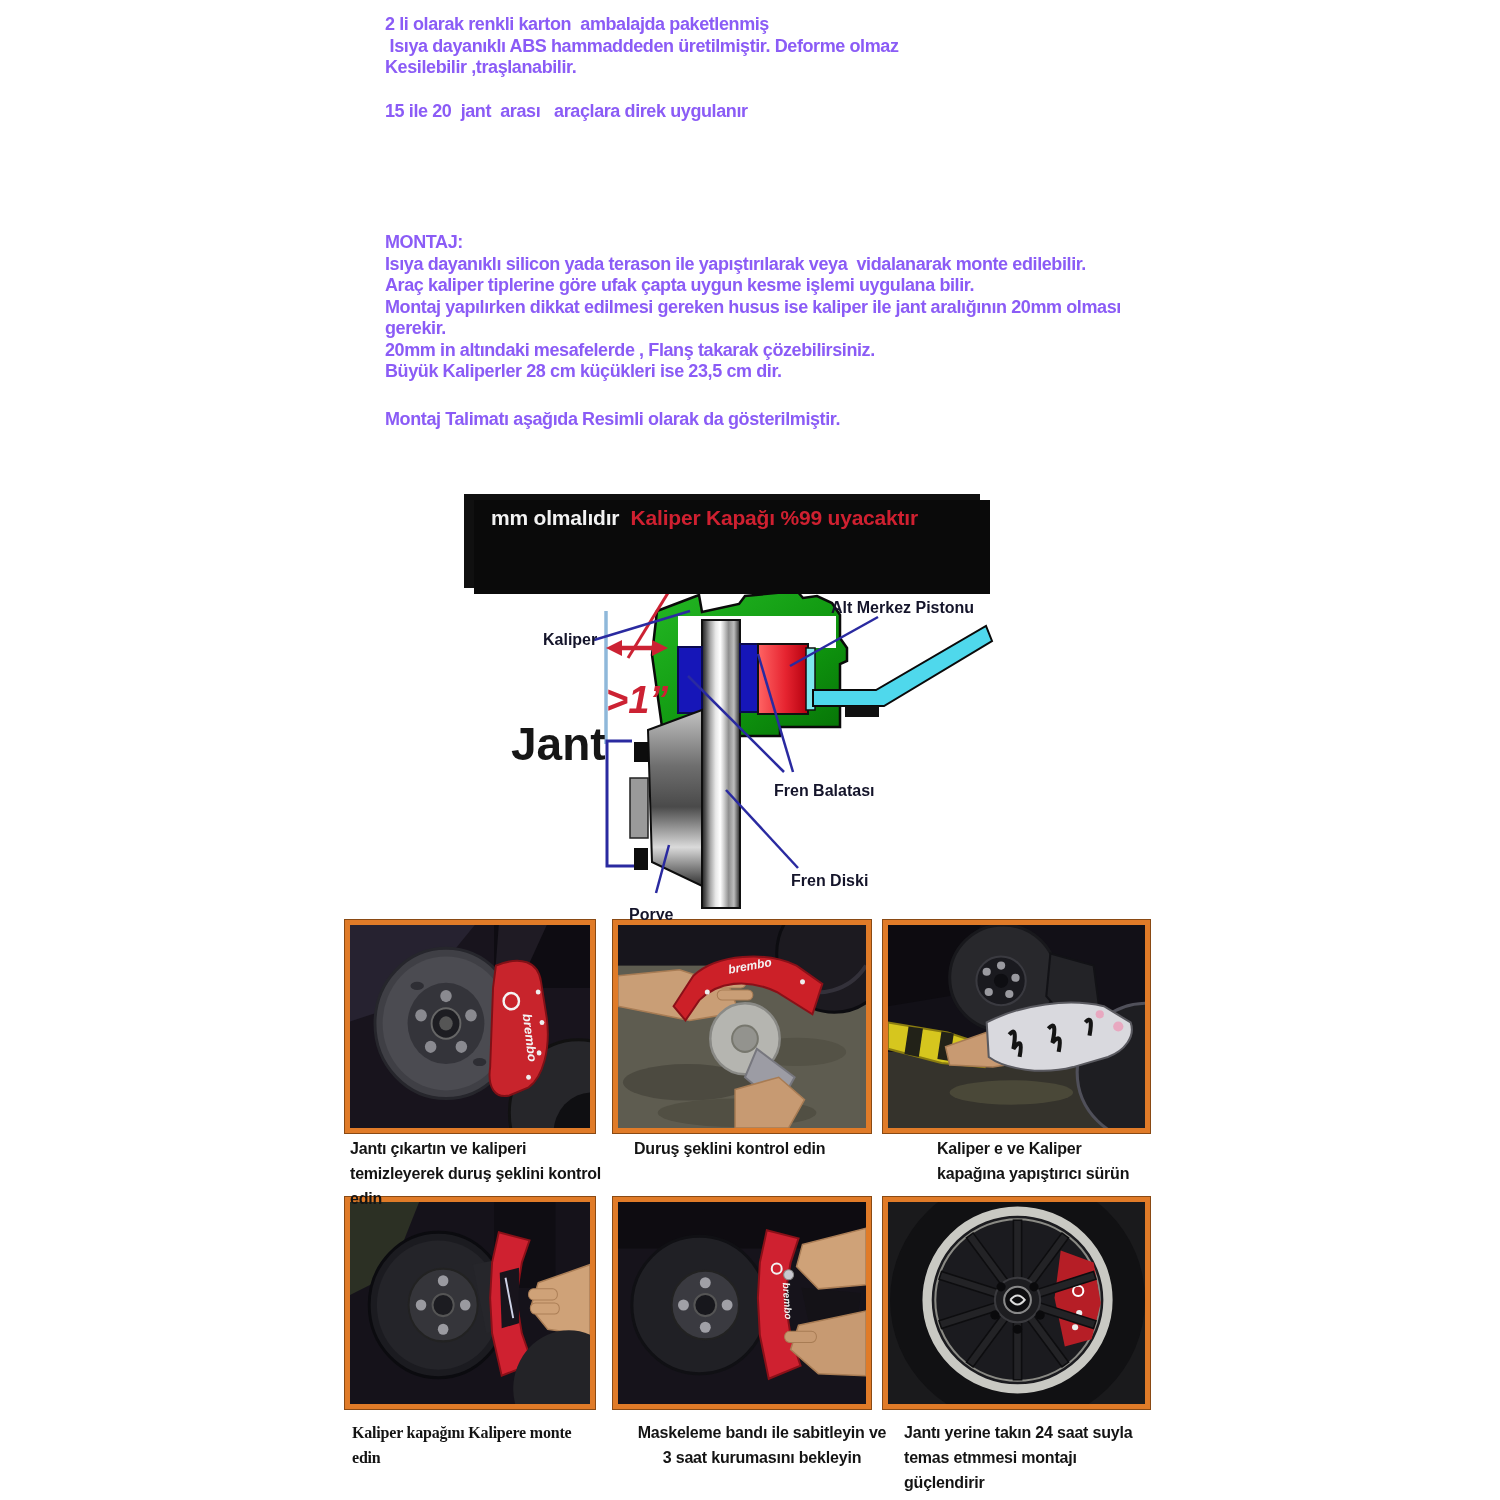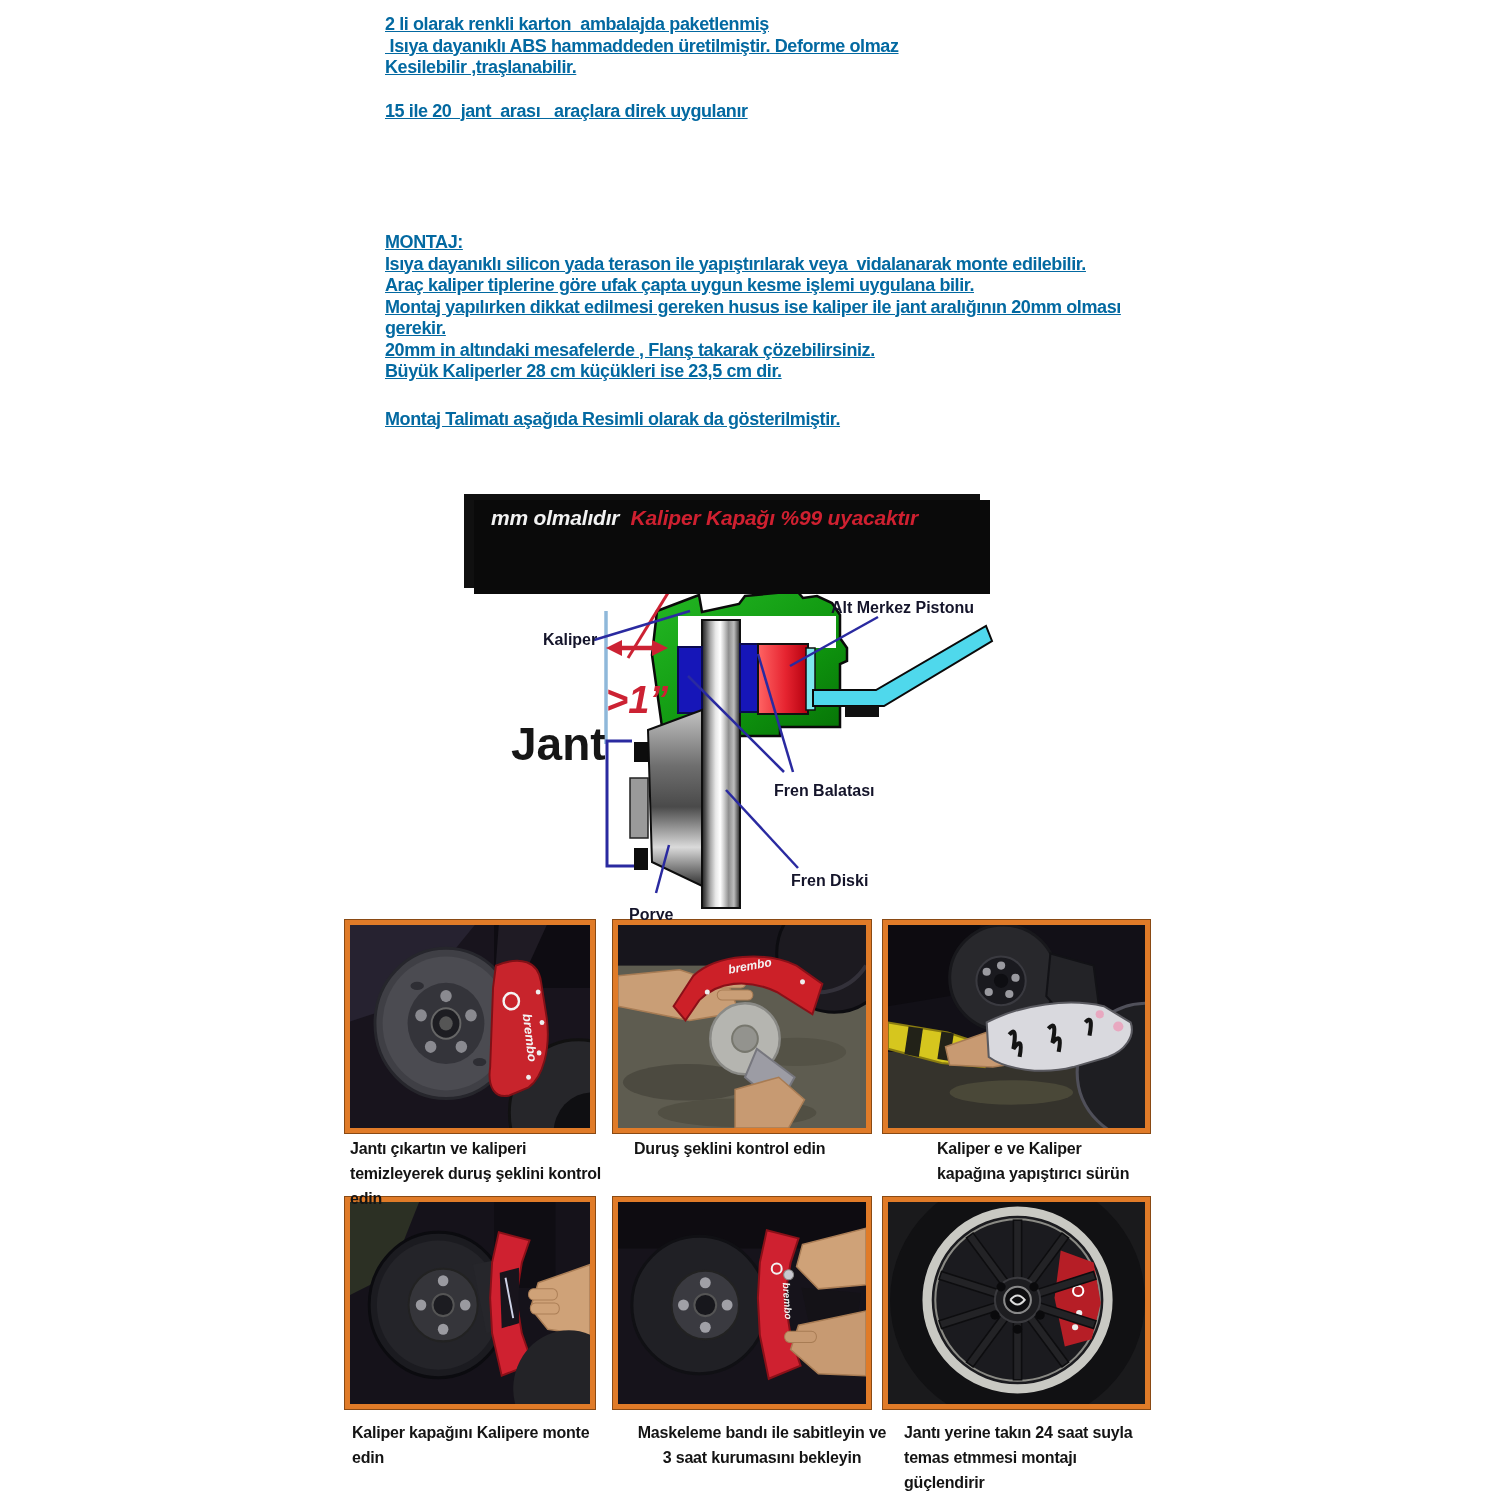--- a/index.html
+++ b/index.html
@@ -1,34 +1,34 @@
 <!DOCTYPE html>
 <html><head>
 <meta charset="utf-8">
 <style>
   html,body{margin:0;padding:0;}
   body{
     width:1500px;height:1500px;position:relative;background:#ffffff;
     font-family:"Liberation Sans","DejaVu Sans",sans-serif;overflow:hidden;
   }
-  .txtblock{position:absolute;color:#0369a1;font-weight:bold;text-decoration:underline;}
+  .txtblock{position:absolute;color:#8b5cf6;font-weight:bold;}
   .txtline{white-space:pre;font-size:18px;line-height:21.5px;letter-spacing:-0.4px;}
   #intro{left:385px;top:14px;}
   #fitment{margin-top:22px;}
   #montaj{left:385px;top:232px;}
   #montaj-footer{margin-top:26px;}
   
   #banner{
     position:absolute;left:474px;top:500px;width:516px;height:94px;
     background:#0a0a0a;z-index:3;box-shadow:-10px -6px 0 #101010;
     color:#f2f2f2;font-weight:bold;font-size:21px;letter-spacing:-0.2px;
   }
   #banner .bline{white-space:pre;padding-left:17px;}
   #banner .b1{padding-top:13px;}
-  #banner .b2{padding-top:6px;font-style:italic;}
+  #banner .b2{padding-top:6px;}
   #banner .redtxt{color:#cf2030;}
   
   #diagram{position:absolute;left:440px;top:480px;width:580px;height:440px;z-index:2;}
   
   .photo{
     position:absolute;border:5px solid #e07b28;outline:1px solid #8a4a14;
     background:#151218;box-sizing:border-box;
   }
   .photo svg{display:block;width:100%;height:100%;}
   .caption{
@@ -302,19 +302,19 @@
   <path d="M 119,97 q 7,-9 14,0 q -7,9 -14,0" fill="none" stroke="#ddd" stroke-width="2"></path>
 </svg>
 </div>
 
 <div class="caption" style="left:350px;top:1136px;width:270px;">Jantı çıkartın ve kaliperi
 temizleyerek duruş şeklini kontrol
 edin</div>
 <div class="caption" style="left:634px;top:1136px;width:240px;">Duruş şeklini kontrol edin</div>
 <div class="caption" style="left:937px;top:1136px;width:240px;">Kaliper e ve Kaliper
 kapağına yapıştırıcı sürün</div>
-<div class="caption" style="left:352px;top:1420px;width:270px;">Kaliper kapağını Kalipere monte
+<div class="caption" style="left:352px;top:1420px;width:270px;font-family:Liberation Serif, serif;">Kaliper kapağını Kalipere monte
 edin</div>
 <div class="caption" style="left:622px;top:1420px;width:280px;text-align:center;">Maskeleme bandı ile sabitleyin ve
 3 saat kurumasını bekleyin</div>
 <div class="caption" style="left:904px;top:1420px;width:280px;">Jantı yerine takın 24 saat suyla
 temas etmmesi montajı
 güçlendirir</div>
 
 </body></html>

